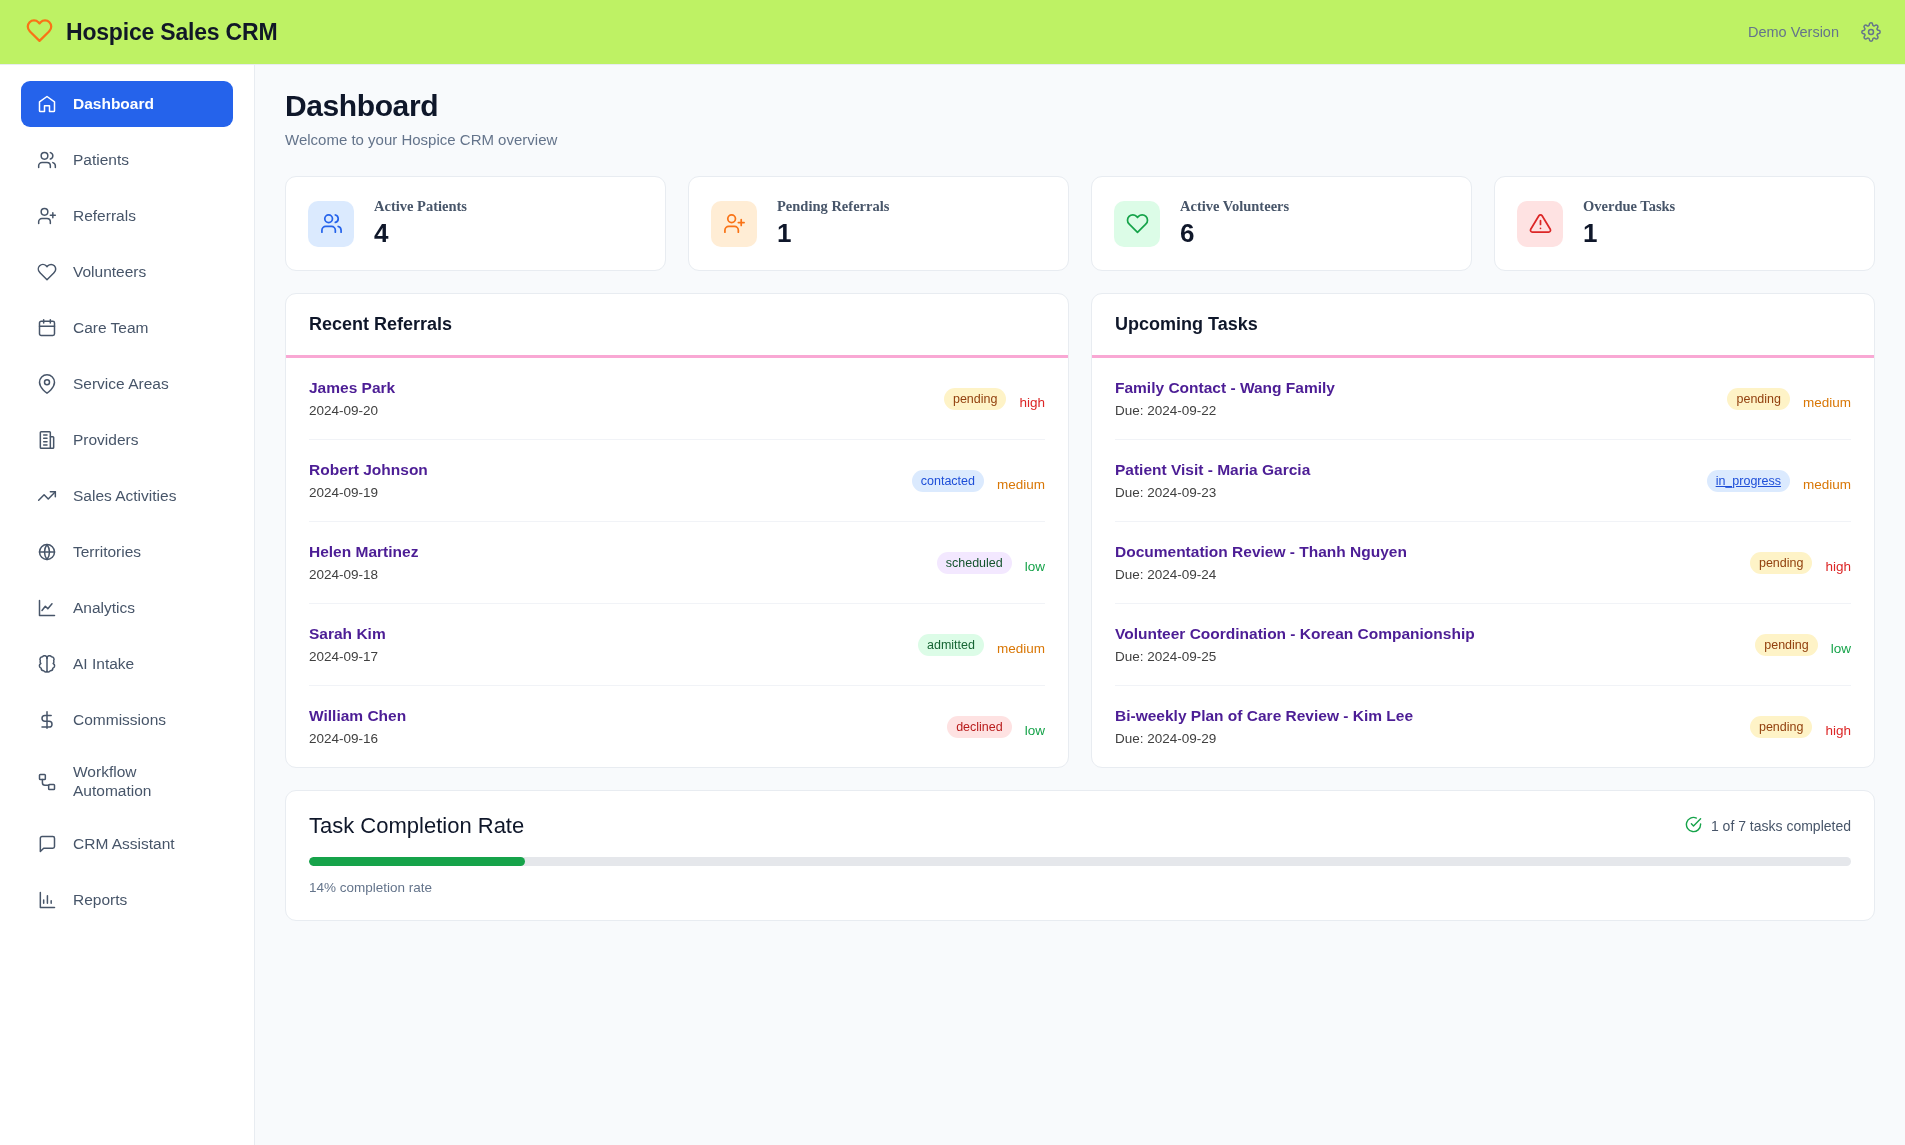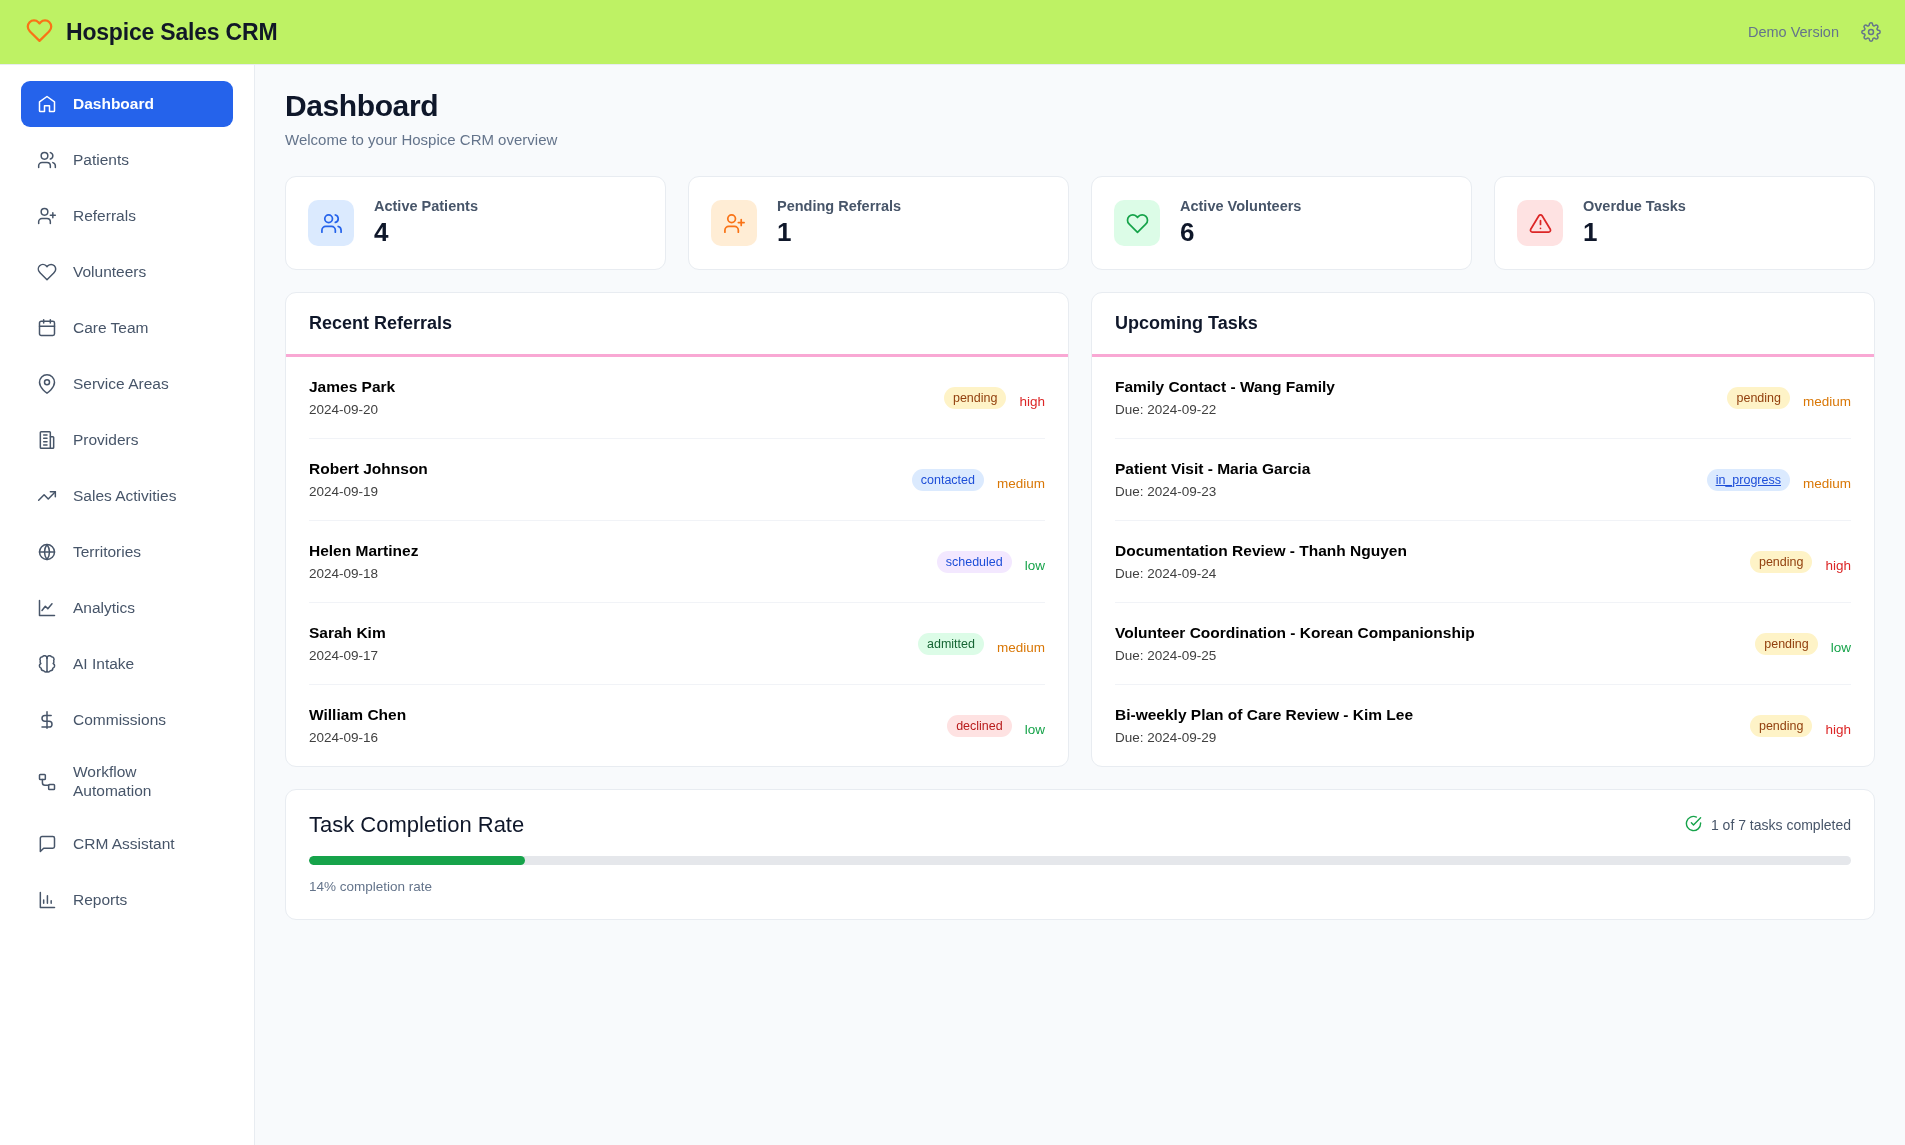--- a/index.html
+++ b/index.html
@@ -76,21 +76,21 @@
     border-radius: 11px;
     padding: 21px 22px;
     display: flex; align-items: center; gap: 20px;
     min-height: 91px;
   }
   .stat-icon {
     width: 46px; height: 46px; border-radius: 10px;
     display: flex; align-items: center; justify-content: center;
     flex-shrink: 0;
   }
-  .stat-label { font-size: 14.5px; color: #475569; font-weight: 600; }
+  .stat-label { font-size: 14.5px; color: #475569; font-weight: 600; font-family: Liberation Serif, serif; }
   .stat-value { font-size: 26px; font-weight: bold; color: #0f172a; margin-top: 3px; }
 
   
   .panels { display: flex; gap: 22px; margin-top: 22px; }
   .panel {
     flex: 1;
     background: #ffffff;
     border: 1px solid #e8ecf1;
     border-radius: 11px;
     overflow: hidden;
@@ -101,33 +101,33 @@
     font-size: 18px; font-weight: bold; color: #0f172a;
   }
   .panel-body { padding: 0 23px; }
   .row {
     display: flex; align-items: center;
     padding: 21px 0;
     border-bottom: 1px solid #f1f3f7;
   }
   .row:last-child { border-bottom: none; }
   .row-main { flex: 1; min-width: 0; }
-  .row-title { font-size: 15.5px; font-weight: 600; color: #000000; }
+  .row-title { font-size: 15.5px; font-weight: 600; color: #4c1d95; }
   .row-sub { font-size: 13.5px; color: #404040; margin-top: 6px; }
   .row-tags { display: flex; align-items: flex-end; gap: 13px; flex-shrink: 0; }
 
   .badge {
     font-size: 12.5px;
     padding: 4px 9px;
     border-radius: 11px;
     white-space: nowrap;
   }
   .badge-pending     { background: #fef3c7; color: #92400e; }
   .badge-contacted   { background: #dbeafe; color: #1d4ed8; }
-  .badge-scheduled   { background: #f3e8ff; color: #1d4ed8; }
+  .badge-scheduled   { background: #f3e8ff; color: #14532d; }
   .badge-admitted    { background: #dcfce7; color: #166534; }
   .badge-declined    { background: #fee2e2; color: #b91c1c; }
   .badge-in_progress { background: #dbeafe; color: #1d4ed8; text-decoration: underline; }
 
   .prio { font-size: 13.5px; white-space: nowrap; }
   .prio-high   { color: #dc2626; }
   .prio-medium { color: #d97706; }
   .prio-low    { color: #16a34a; }
 
   

